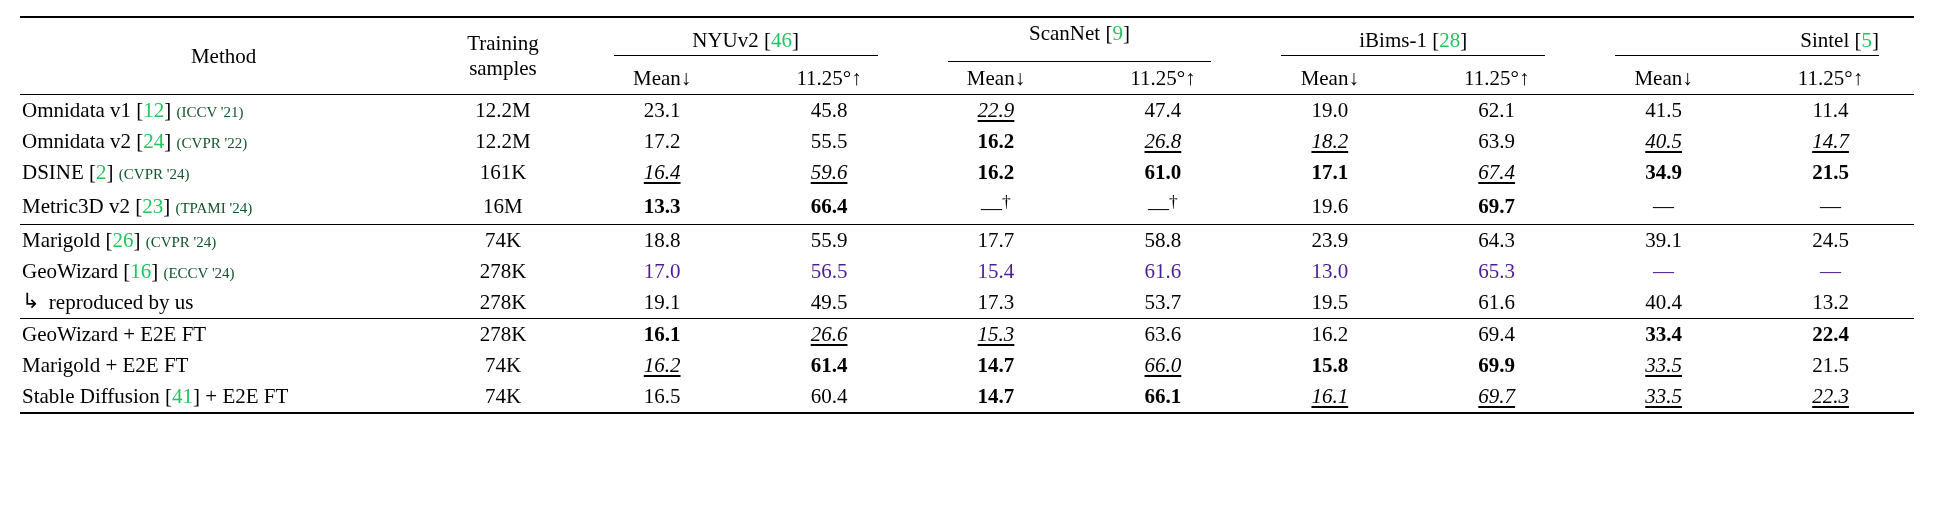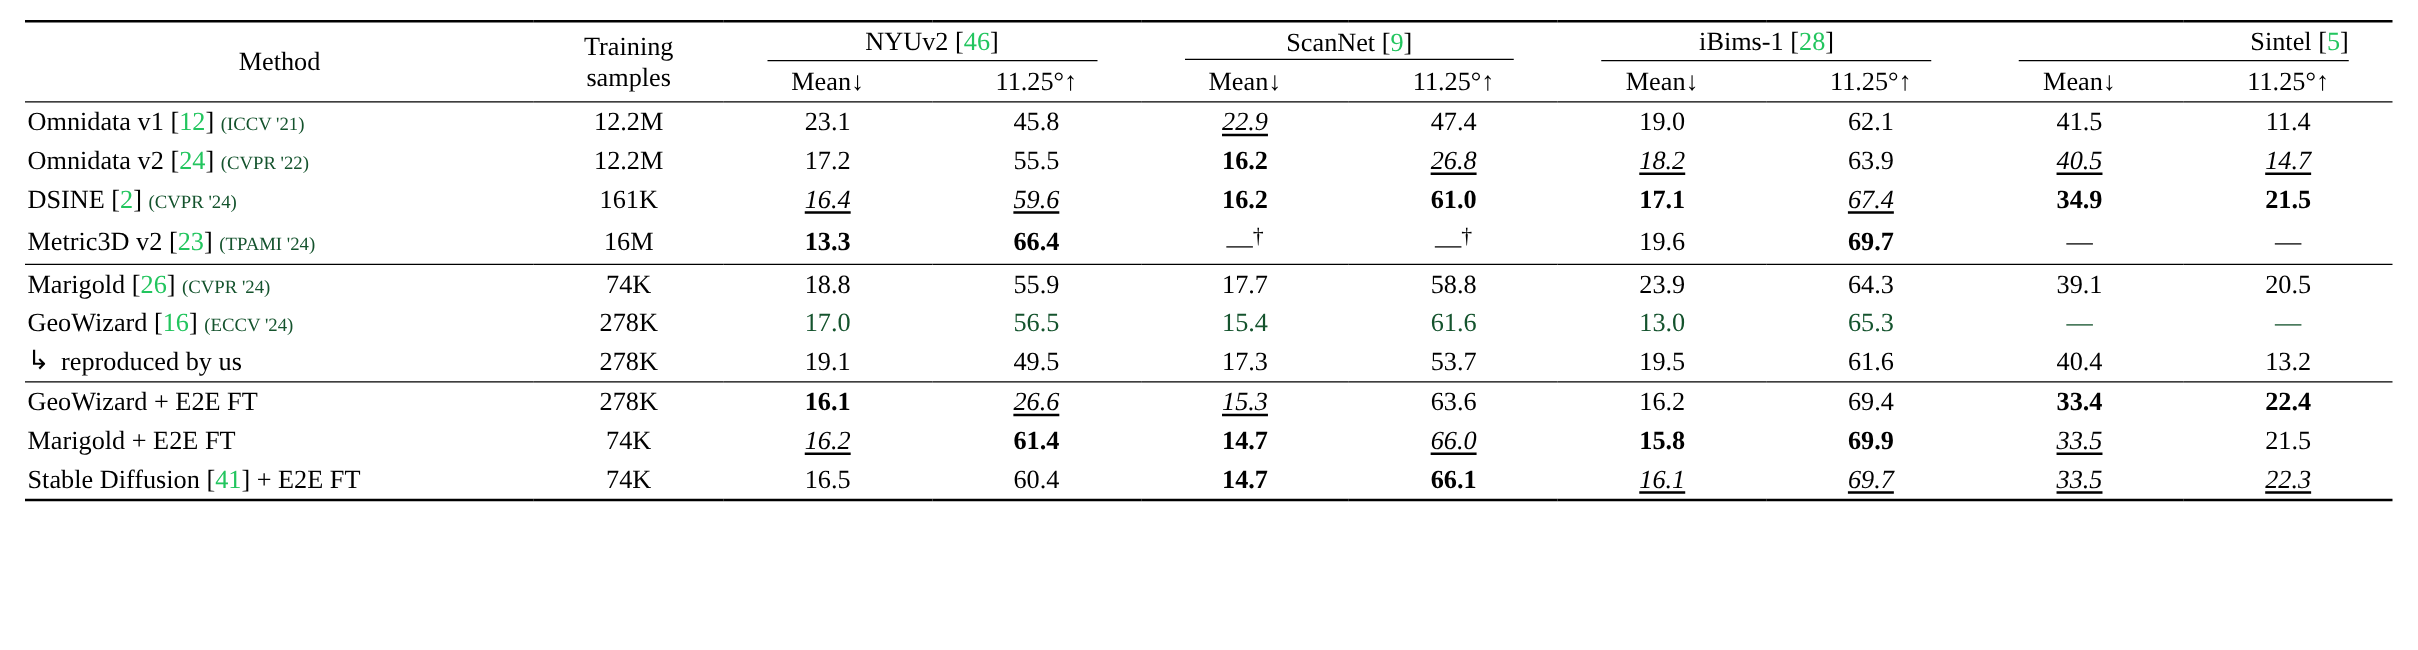--- a/index.html
+++ b/index.html
@@ -25,21 +25,21 @@
     text-align: left;
     white-space: nowrap;
     padding-left: 2px;
   }
   .rule-top { border-top: 2px solid #000; }
   .rule-bot { border-bottom: 2px solid #000; }
   .rule-mid { border-bottom: 1px solid #000; }
   .cmid { border-bottom: 1px solid #000; }
   .cite { color: #22c55e; margin-top: 48px; }
   .venue { color: #14532d; font-size: 15px; }
-  .gray { color: #14532d; }
+  .gray { color: #4c1d95; }
   .bold { font-weight: 700; }
   .underline { text-decoration: underline; text-underline-offset: 3px; font-style: italic; }
   .header-dataset { padding-bottom: 2px; }
   .subhead { padding-top: 2px; }
   col.cmethod { width: 21.5%; }
   col.csamples { width: 8%; }
   col.cmetric { width: 8.8125%; }
   .arrow-hook {
     display: inline-block;
     transform: translateY(-1px);
@@ -60,21 +60,21 @@
     <col class="cmetric">
       <col class="cmetric">
     <col class="cmetric">
       <col class="cmetric">
   </colgroup>
   <thead>
       <tr class="rule-top">
         <th rowspan="2" class="method">Method</th>
         <th rowspan="2"><span>Training</span><br><span>samples</span></th>
         <th colspan="2" class="header-dataset"><span class="cmid" style="display: inline-block; padding-bottom: 2px; min-width: 82%;"><span>NYUv2</span> [<span class="cite">46</span>]</span></th>
-        <th colspan="2" class="header-dataset"><span class="cmid" style="display: inline-block; padding-bottom: 0; min-width: 82%;"><span>ScanNet</span> [<span class="cite">9</span>]</span></th>
+        <th colspan="2" class="header-dataset"><span class="cmid" style="display: inline-block; padding-bottom: 15px; min-width: 82%;"><span>ScanNet</span> [<span class="cite">9</span>]</span></th>
         <th colspan="2" class="header-dataset"><span class="cmid" style="display: inline-block; padding-bottom: 2px; min-width: 82%;"><span>iBims-1</span> [<span class="cite">28</span>]</span></th>
         <th colspan="2" class="header-dataset"><span class="cmid" style="display: inline-block; padding-bottom: 2px; min-width: 82%; text-align: right;"><span>Sintel</span> [<span class="cite">5</span>]</span></th>
       </tr>
       <tr class="rule-mid">
         <th class="subhead">Mean↓</th>
         <th class="subhead">11.25°↑</th>
         <th class="subhead">Mean↓</th>
         <th class="subhead">11.25°↑</th>
         <th class="subhead">Mean↓</th>
         <th class="subhead">11.25°↑</th>
@@ -134,21 +134,21 @@
       <tr>
         <td class="method"><span>Marigold</span> [<span class="cite">26</span>] <span class="venue">(CVPR '24)</span></td>
         <td>74K</td>
         <td><span>18.8</span></td>
         <td><span>55.9</span></td>
         <td><span>17.7</span></td>
         <td><span>58.8</span></td>
         <td><span>23.9</span></td>
         <td><span>64.3</span></td>
         <td><span>39.1</span></td>
-        <td><span>20.5</span></td>
+        <td><span>24.5</span></td>
       </tr>
       <tr>
         <td class="method"><span>GeoWizard</span> [<span class="cite">16</span>] <span class="venue">(ECCV '24)</span></td>
         <td>278K</td>
         <td><span class="gray">17.0</span></td>
         <td><span class="gray">56.5</span></td>
         <td><span class="gray">15.4</span></td>
         <td><span class="gray">61.6</span></td>
         <td><span class="gray">13.0</span></td>
         <td><span class="gray">65.3</span></td>

